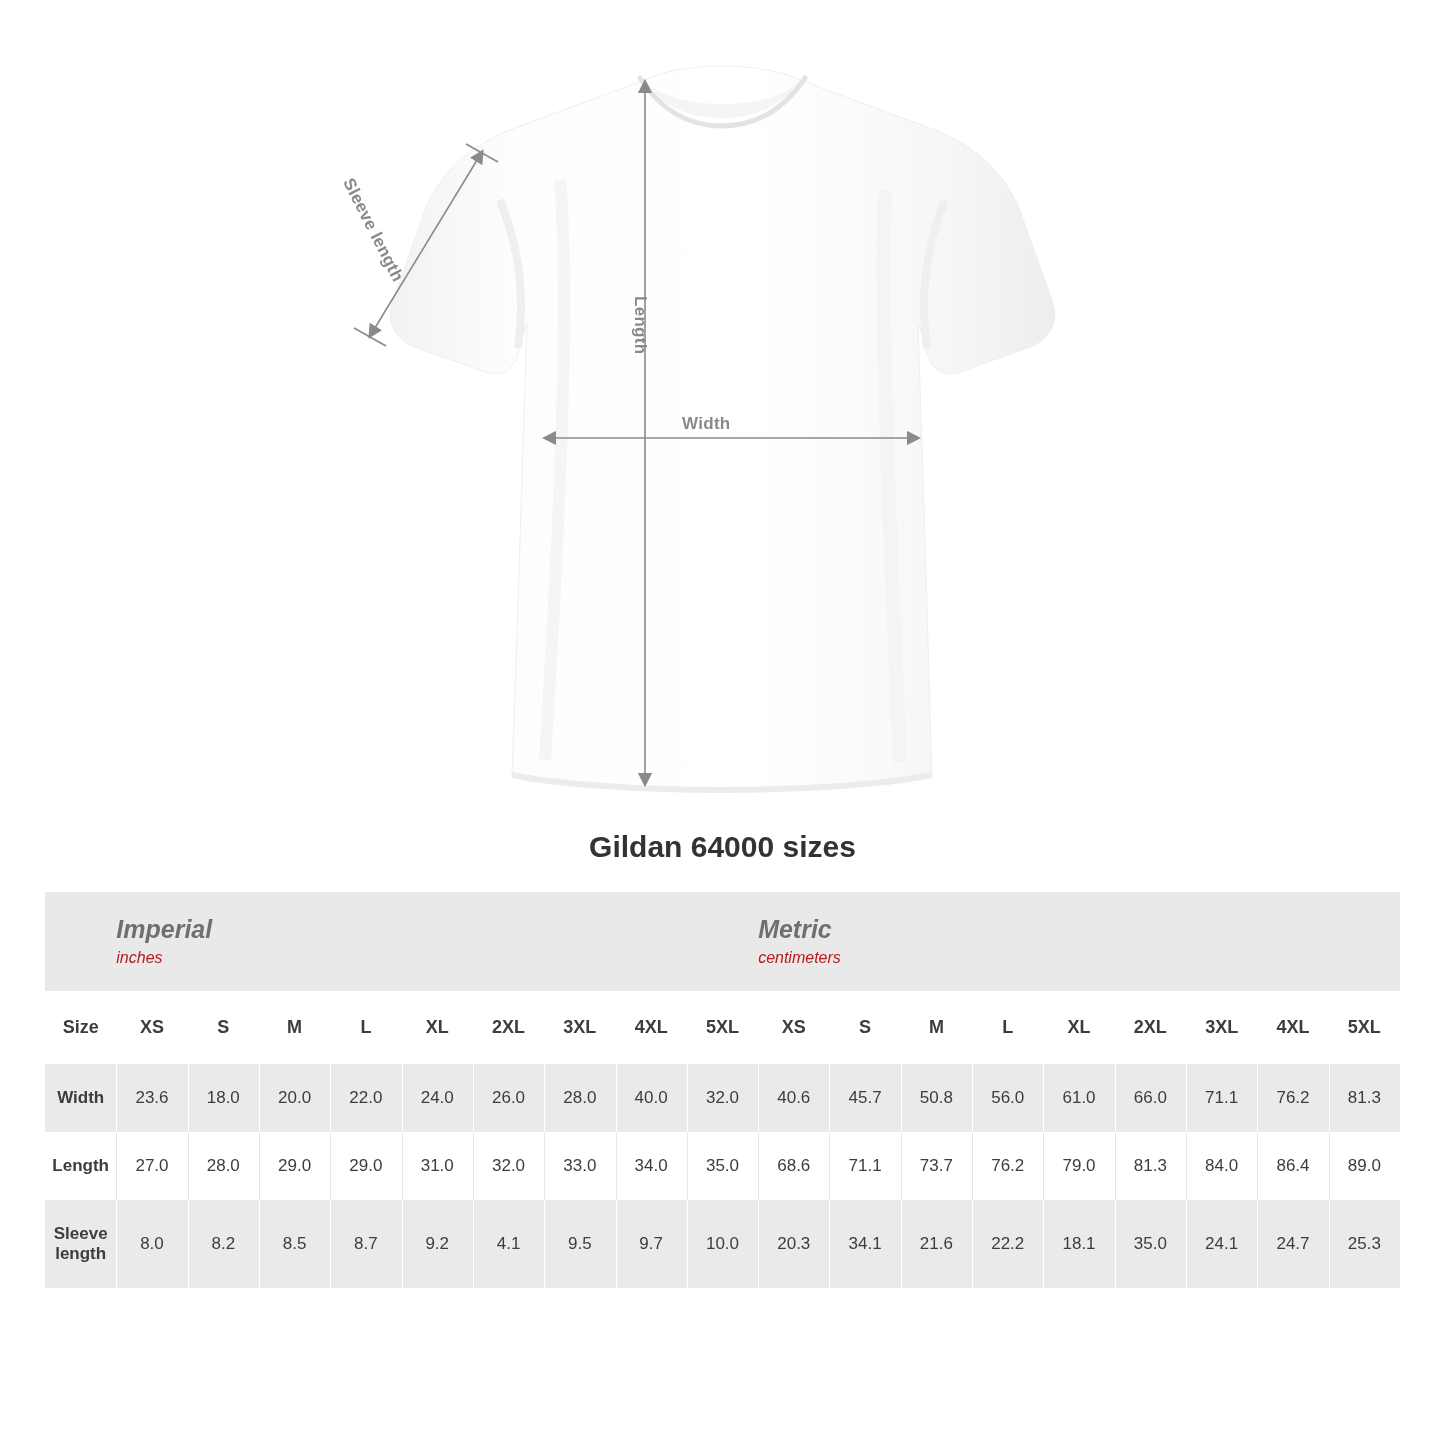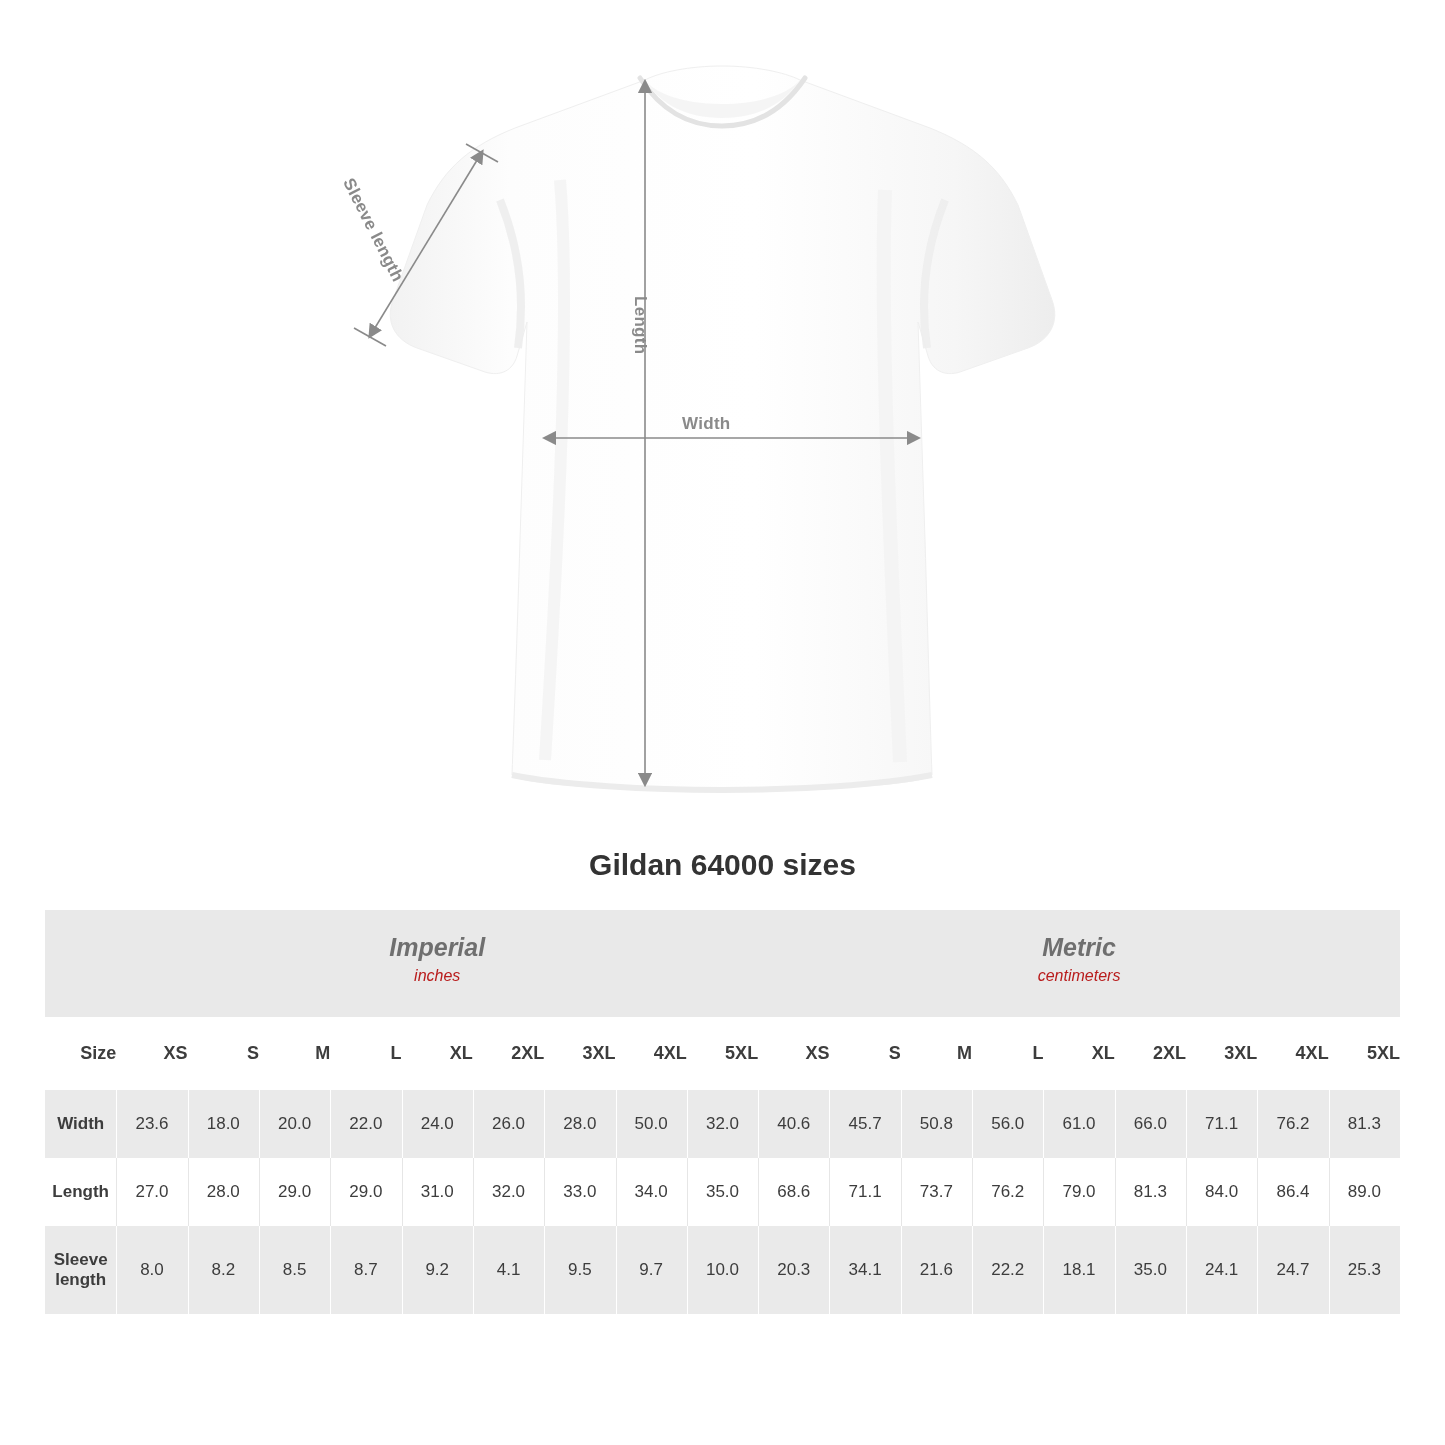--- a/index.html
+++ b/index.html
@@ -47,21 +47,20 @@
     transform-origin: left top;
   }
   .dim-label.width {
     left: 682px;
     top: 414px;
   }
 
   
   .title-block {
     text-align: center;
-    margin-top: 18px;
   }
   .chart-title {
     font-size: 30px;
     font-weight: bold;
     color: #333333;
     margin: 0 0 16px 0;
   }
   .chart-note {
     font-size: 17px;
     font-style: italic;
@@ -73,22 +72,21 @@
   .table-wrap {
     margin: 28px 45px 0 45px;
   }
   table.size-table {
     border-collapse: collapse;
     width: 1355px;
     table-layout: fixed;
   }
   table.size-table tr.unit-row td {
     background: #e9e9e9;
-    padding: 22px 0 28px 0;
-    text-align: center;
+    padding: 22px 0 20px 0;
     vertical-align: middle;
   }
   .unit-name {
     font-size: 25px;
     font-weight: bold;
     font-style: italic;
     color: #6f6f6f;
     line-height: 1.25;
   }
   .unit-sub {
@@ -106,21 +104,21 @@
     color: #3d3d3d;
     text-align: center;
     width: 183px;
   }
   .hdr-row td {
     background: #ffffff;
     padding: 26px 0;
     font-size: 18px;
     font-weight: bold;
     color: #3d3d3d;
-    text-align: right;
+    text-align: center;
   }
   .band-a td {
     background: #eaeaea;
     padding: 24px 0;
     font-size: 17px;
     color: #3d3d3d;
     text-align: center;
   }
   .band-b td {
     background: #ffffff;
@@ -244,21 +242,21 @@
 
       <tr class="band-a">
         <td class="row-head">Width</td>
         <td class="cell-sep">23.6</td>
         <td class="cell-sep">18.0</td>
         <td class="cell-sep">20.0</td>
         <td class="cell-sep">22.0</td>
         <td class="cell-sep">24.0</td>
         <td class="cell-sep">26.0</td>
         <td class="cell-sep">28.0</td>
-        <td class="cell-sep">50.0</td>
+        <td class="cell-sep">40.0</td>
         <td class="cell-sep">32.0</td>
         <td class="cell-sep">40.6</td>
         <td class="cell-sep">45.7</td>
         <td class="cell-sep">50.8</td>
         <td class="cell-sep">56.0</td>
         <td class="cell-sep">61.0</td>
         <td class="cell-sep">66.0</td>
         <td class="cell-sep">71.1</td>
         <td class="cell-sep">76.2</td>
         <td class="cell-sep">81.3</td>

